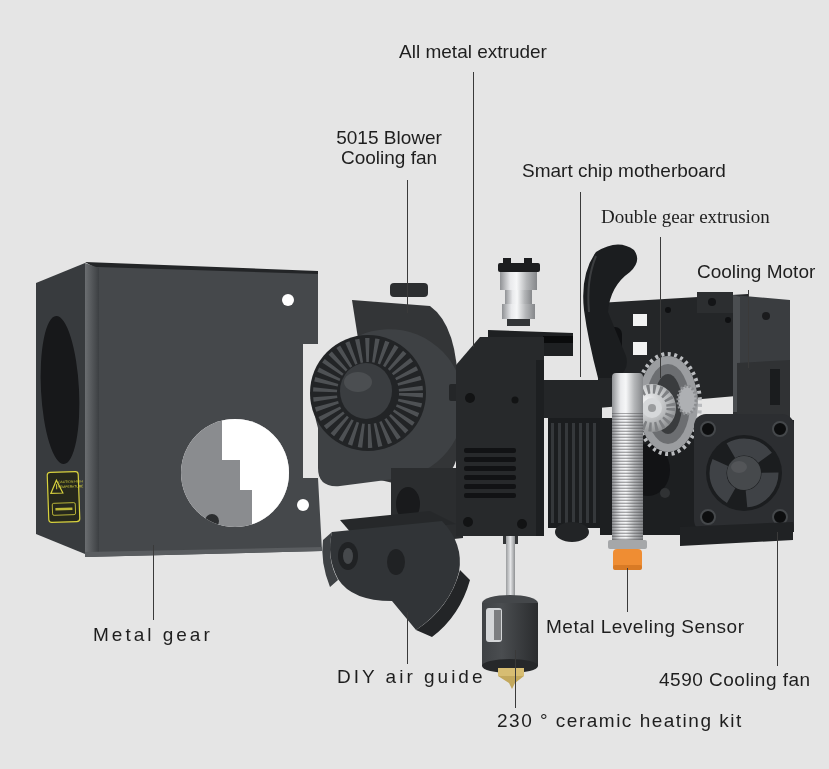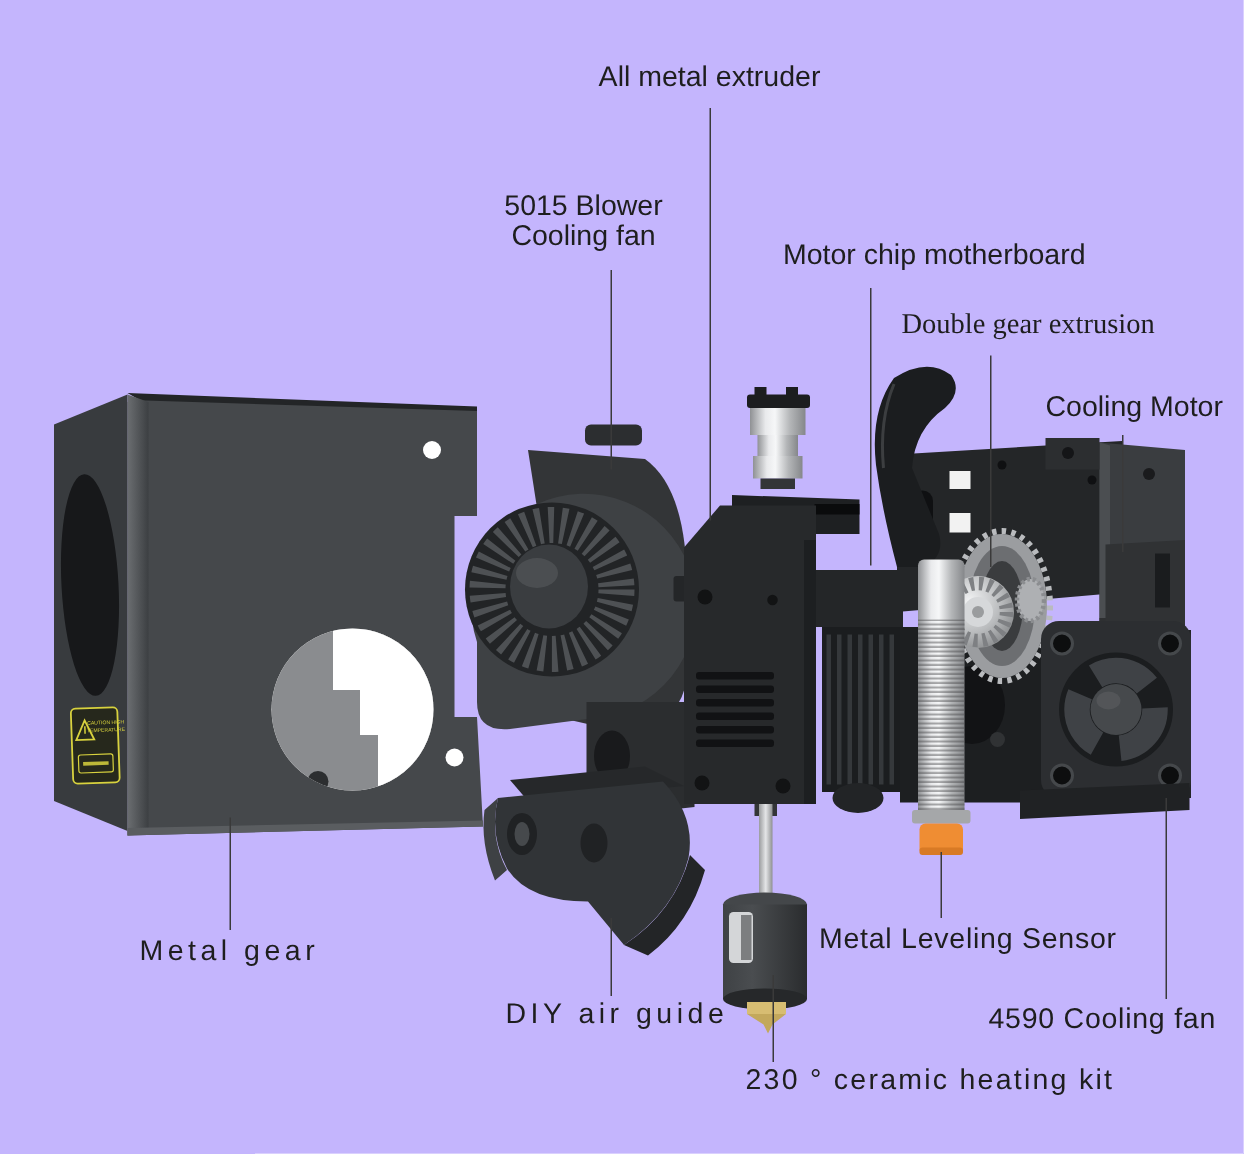--- a/index.html
+++ b/index.html
@@ -3,21 +3,21 @@
 <meta charset="utf-8">
 <style>
   html,body{margin:0;padding:0;}
   body{
     font-family:"Liberation Sans","DejaVu Sans",sans-serif;
     background:#ffffff;
   }
   .stage{
     position:relative;
     width:829px;height:769px;
-    background:#c4b5fd;
+    background:#e5e5e5;
     overflow:hidden;
   }
   .stage svg{position:absolute;left:0;top:0;}
   .label{
     position:absolute;
     color:#1e1e1e;
     font-size:19px;
     font-weight:500;
     white-space:nowrap;
     line-height:20px;
@@ -263,21 +263,21 @@
   <div class="label center" style="left:473px;top:42px;">
     <span>All metal extruder</span>
   </div>
 
   <div class="label center" style="left:389px;top:128px;">
     <span style="display:block;">5015 Blower</span>
     <span style="display:block;">Cooling fan</span>
   </div>
 
   <div class="label" style="left:522px;top:161px;">
-    <span>Motor chip motherboard</span>
+    <span>Smart chip motherboard</span>
   </div>
 
   <div class="label" style="left:601px;top:207px;font-family:Liberation Serif, serif;">
     <span>Double gear extrusion</span>
   </div>
 
   <div class="label" style="left:697px;top:262px;">
     <span>Cooling Motor</span>
   </div>
 

